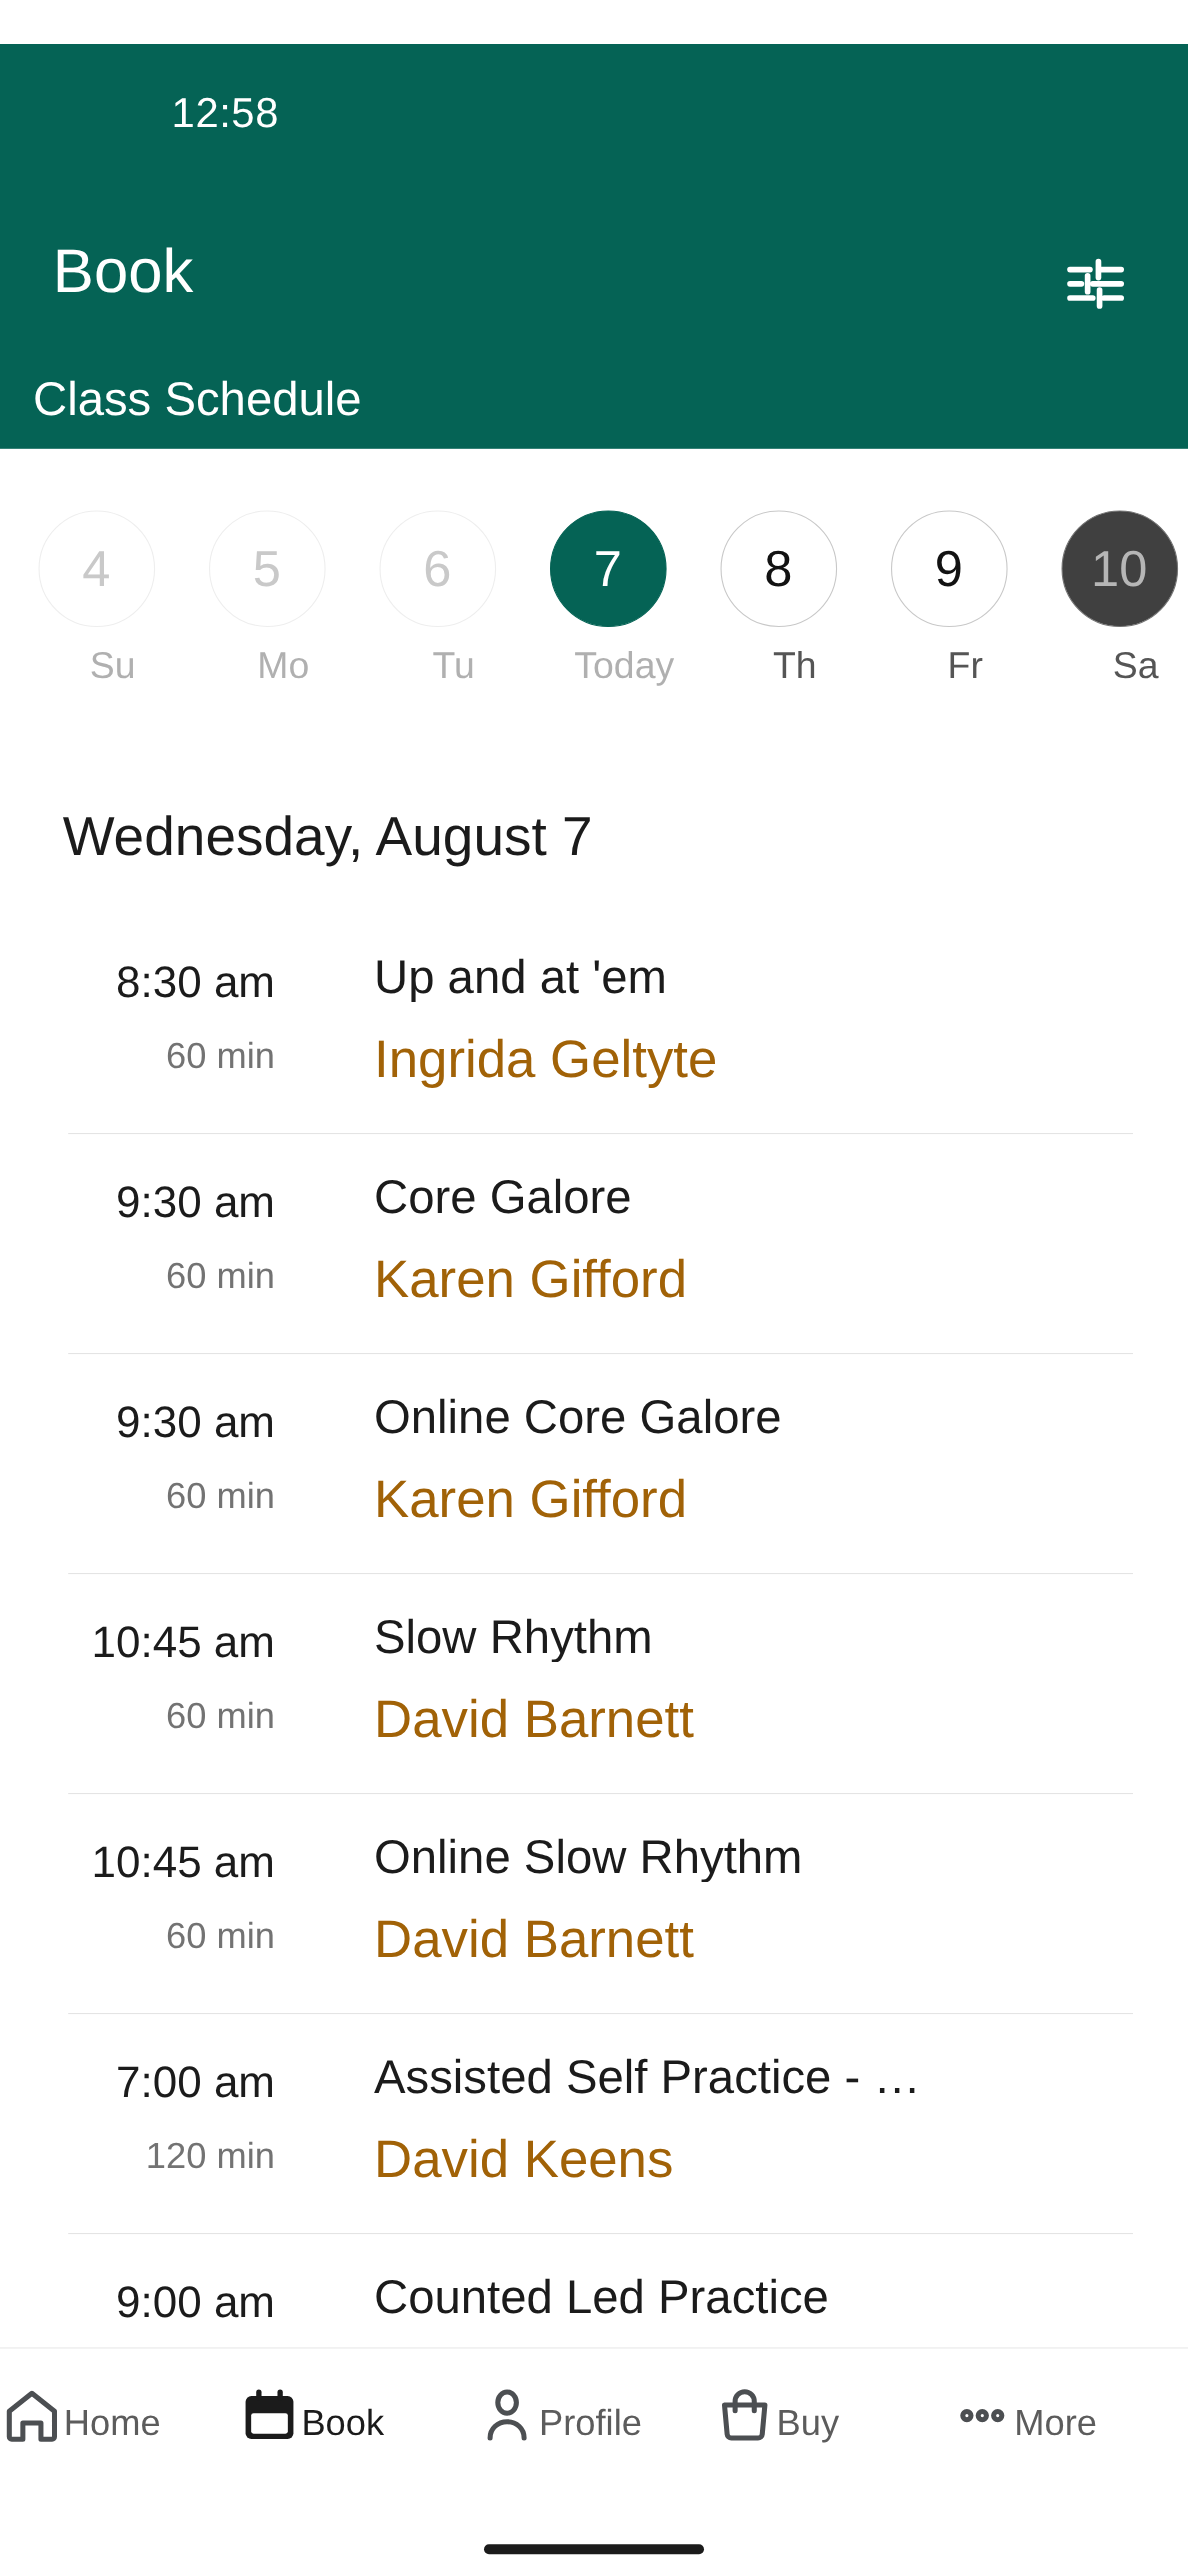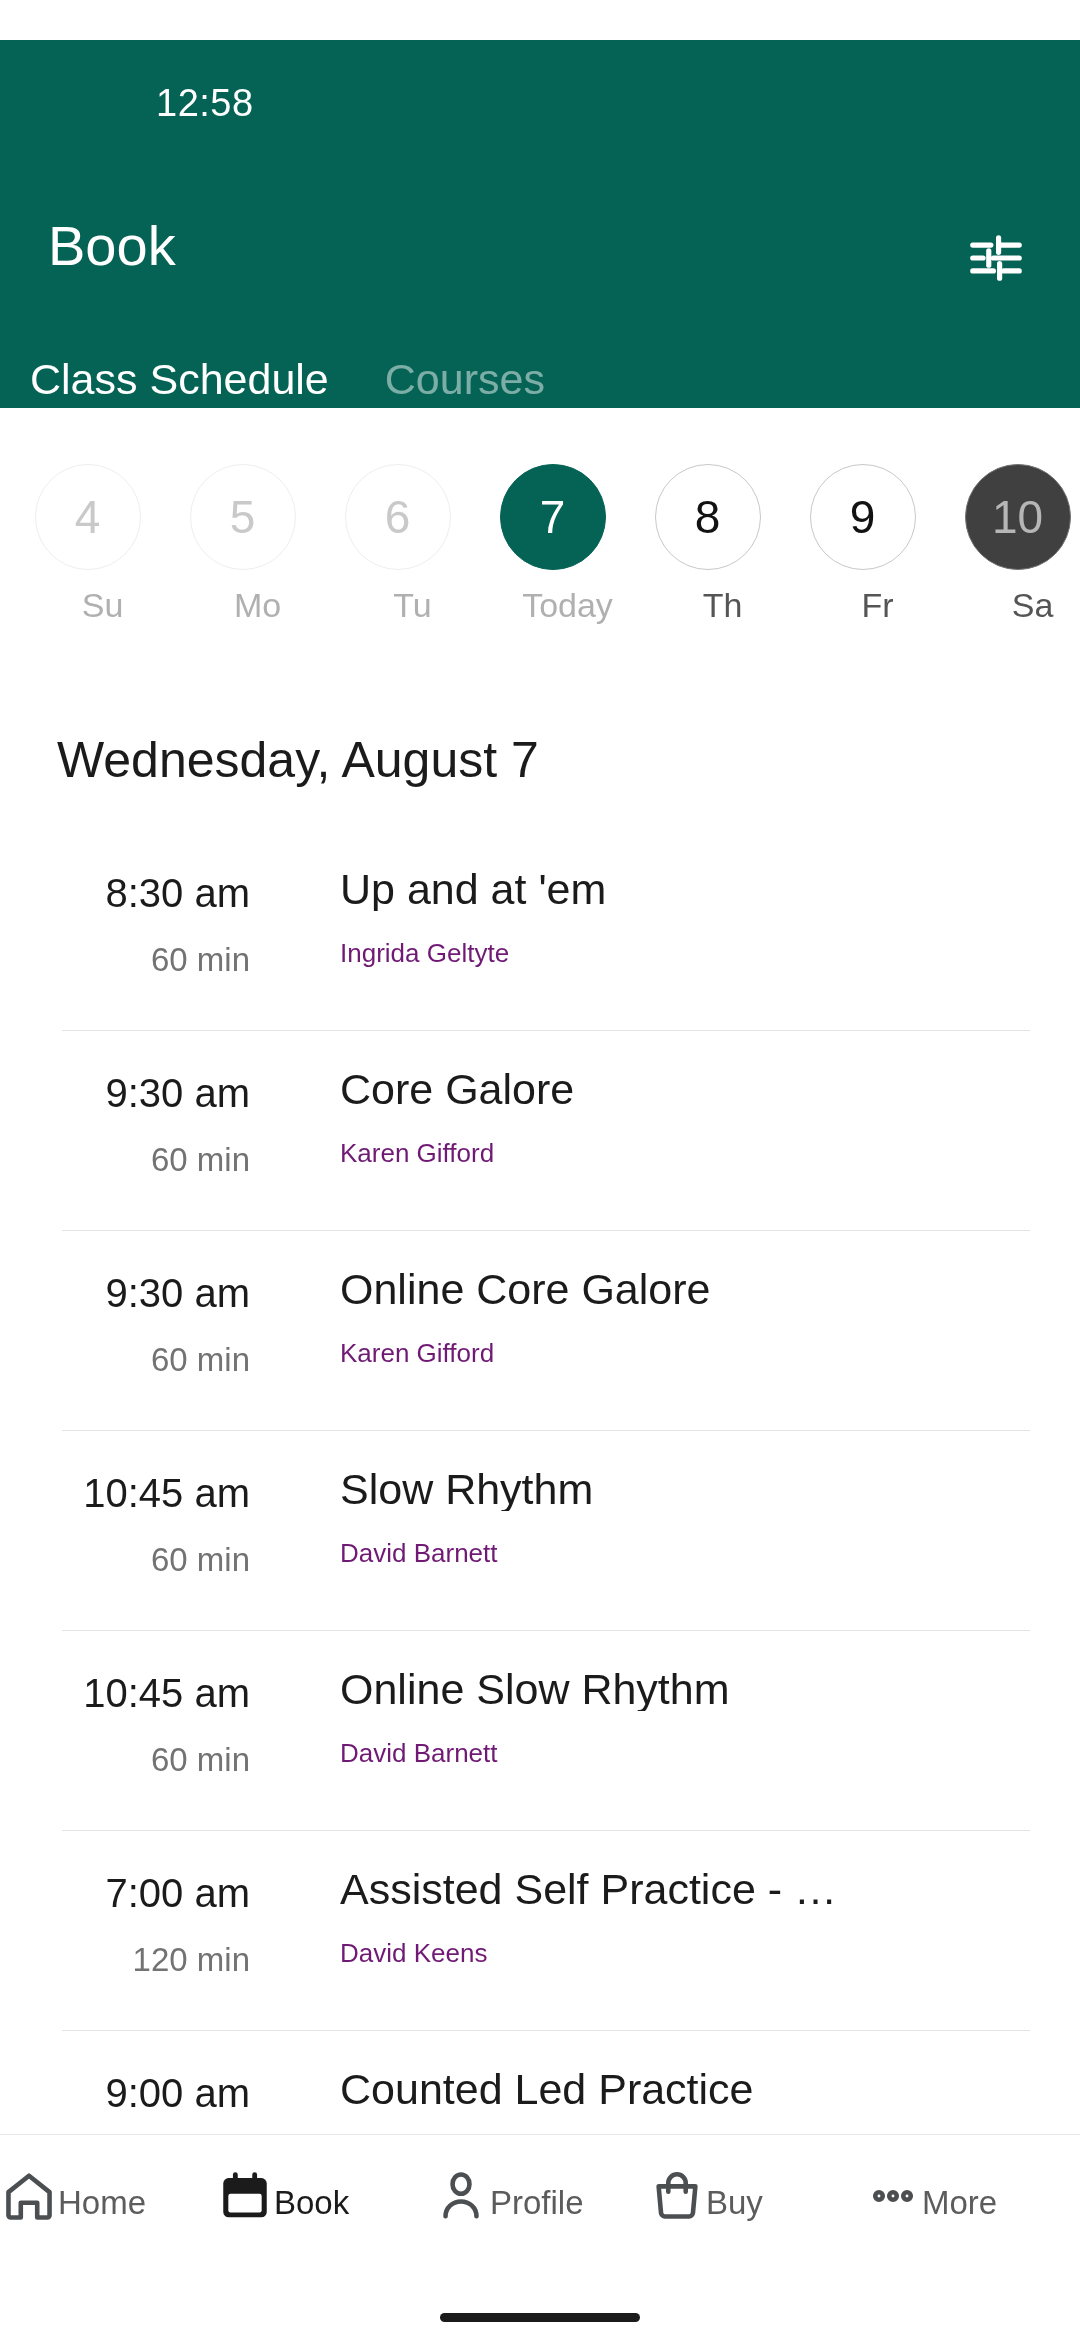--- a/index.html
+++ b/index.html
@@ -63,27 +63,28 @@
     width: 96px;
     height: 96px;
     display: flex;
     align-items: center;
     justify-content: center;
   }
 
   
   .tabs {
     position: absolute;
-    top: 300px;
+    top: 284px;
     left: 0;
     width: 924px;
     height: 108px;
     display: flex;
     align-items: flex-start;
     white-space: nowrap;
+    flex-direction: column;
   }
   .tab {
     font-size: 43px;
     line-height: 1;
     padding: 18px 0 0 0;
     margin-right: 56px;
     color: rgba(255,255,255,0.48);
   }
   .tab:first-child { margin-left: 30px; }
   .tab.active { color: #ffffff; }
@@ -216,23 +217,23 @@
     color: #1b1b1b;
     max-width: 660px;
     overflow: hidden;
     text-overflow: ellipsis;
     white-space: nowrap;
   }
   .cls-teacher {
     position: absolute;
     left: 340px;
     top: 110px;
-    font-size: 26px;
-    line-height: 1;
-    color: #701a75;
+    font-size: 48px;
+    line-height: 1;
+    color: #a16207;
   }
 
   
   .bottomnav {
     position: absolute;
     bottom: 0;
     left: 0;
     width: 1080px;
     height: 205px;
     background: #ffffff;

